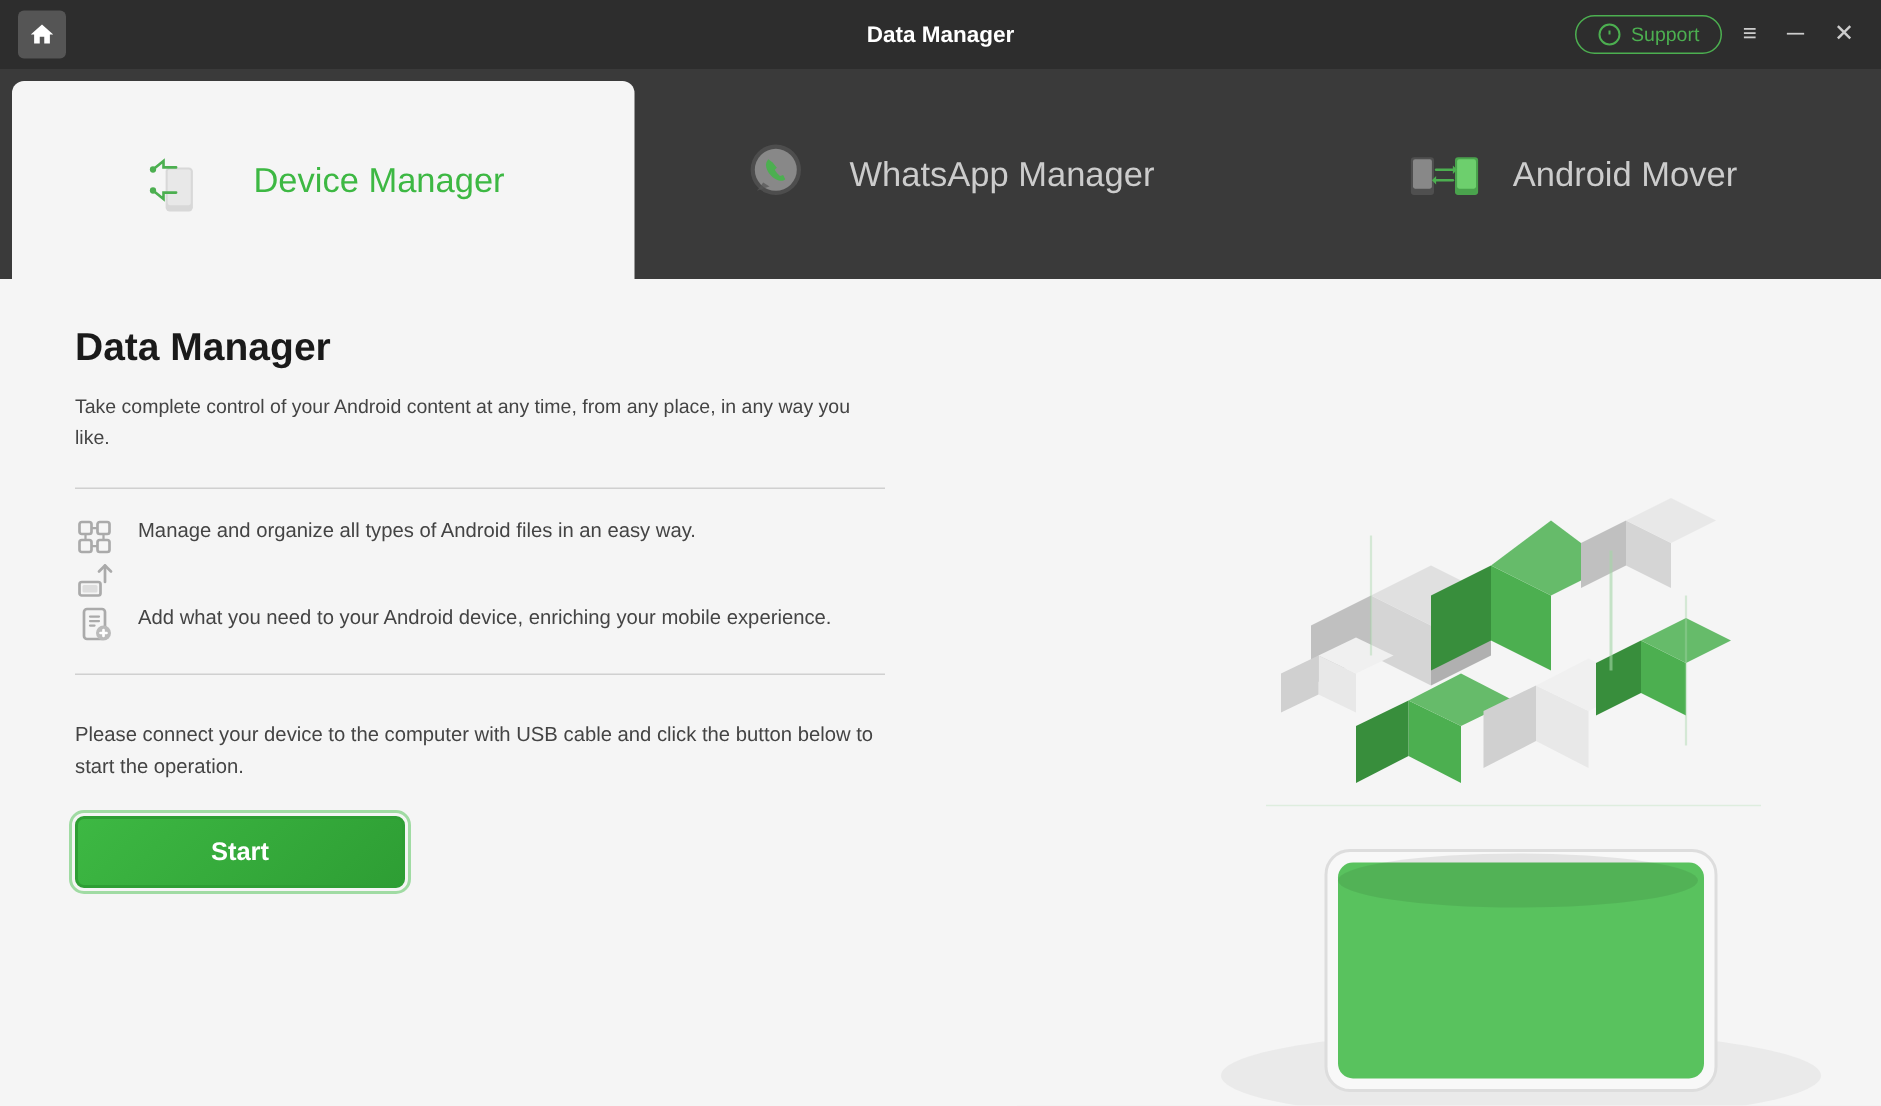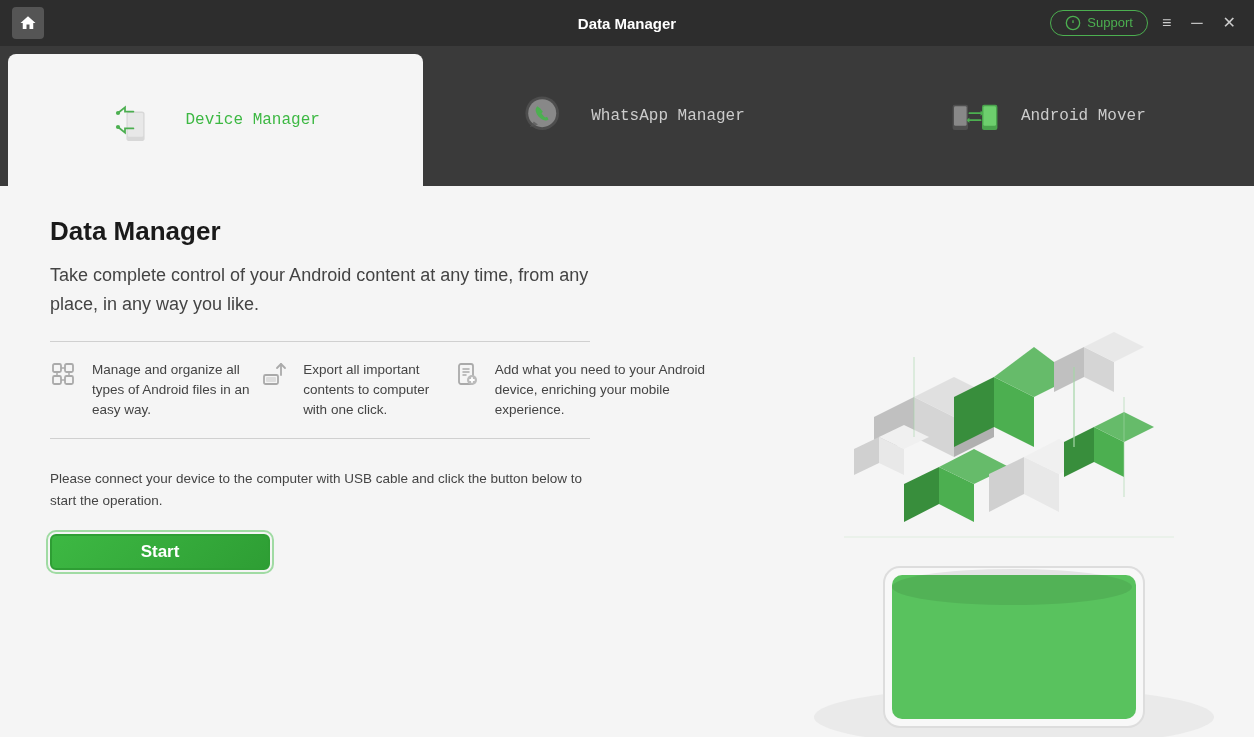--- a/index.html
+++ b/index.html
@@ -89,23 +89,22 @@
       background: #f5f5f5;
       border-radius: 8px 8px 0 0;
       margin: 8px 0 0 8px;
     }
     .nav-tab-icon {
       width: 56px;
       height: 56px;
       flex-shrink: 0;
     }
     .nav-tab-label {
-      font-size: 16px;
+      font-size: 23px;
       font-weight: 500;
-      font-family: Liberation Mono, monospace;
     }
     .nav-tab.active .nav-tab-label { color: #3db843; }
     .nav-tab:not(.active) .nav-tab-label { color: #ccc; }
 
     
     .main-content {
       width: 100%;
       height: calc(737px - 46px - 140px);
       background: #f5f5f5;
       display: flex;
@@ -124,35 +123,35 @@
     }
 
     
     .page-heading {
       font-size: 26px;
       font-weight: 700;
       color: #1a1a1a;
       margin-bottom: 14px;
     }
     .page-description {
-      font-size: 18px;
+      font-size: 13px;
       color: #444;
       line-height: 1.6;
       max-width: 540px;
       margin-bottom: 22px;
     }
     .divider {
       height: 1px;
       background: #d0d0d0;
       margin-bottom: 18px;
       max-width: 540px;
     }
     .feature-list {
       display: flex;
-      flex-direction: row;
+      flex-direction: column;
       margin-bottom: 18px;
     }
     .feature-item {
       display: flex;
       align-items: flex-start;
       gap: 14px;
     }
     .feature-icon {
       width: 28px;
       height: 28px;
@@ -169,21 +168,21 @@
     .connect-text {
       font-size: 13.5px;
       color: #444;
       line-height: 1.6;
       max-width: 540px;
       margin-bottom: 22px;
       margin-top: 11px;
     }
     .start-btn {
       width: 220px;
-      height: 36px;
+      height: 48px;
       background: linear-gradient(135deg, #3db843 0%, #2e9e34 100%);
       border: 2px solid #2e9e34;
       border-radius: 6px;
       color: #fff;
       font-size: 17px;
       font-weight: 600;
       cursor: pointer;
       outline: 2px solid #a0dba3;
       outline-offset: 2px;
     }
@@ -306,21 +305,20 @@
 
       <div class="feature-item">
         <div class="feature-icon">
           <svg viewBox="0 0 26 26" fill="none" xmlns="http://www.w3.org/2000/svg">
             <rect x="3" y="14" width="14" height="9" rx="1.5" stroke="#aaa" stroke-width="1.8"></rect>
             <rect x="5" y="16" width="10" height="5" rx="1" fill="#ddd"></rect>
             <path d="M20 3 L20 14" stroke="#aaa" stroke-width="1.8" stroke-linecap="round"></path>
             <path d="M16 7 L20 3 L24 7" stroke="#aaa" stroke-width="1.8" stroke-linecap="round" stroke-linejoin="round"></path>
           </svg>
         </div>
-        <span class="feature-text">Export all important contents to computer with one click.</span>
       </div>
 
       <div class="feature-item">
         <div class="feature-icon">
           <svg viewBox="0 0 26 26" fill="none" xmlns="http://www.w3.org/2000/svg">
             <rect x="6" y="3" width="14" height="20" rx="2" stroke="#aaa" stroke-width="1.8"></rect>
             <path d="M10 8 L16 8" stroke="#aaa" stroke-width="1.5" stroke-linecap="round"></path>
             <path d="M10 11 L16 11" stroke="#aaa" stroke-width="1.5" stroke-linecap="round"></path>
             <path d="M10 14 L13 14" stroke="#aaa" stroke-width="1.5" stroke-linecap="round"></path>
             <circle cx="19" cy="19" r="5" fill="#bbb"></circle>

